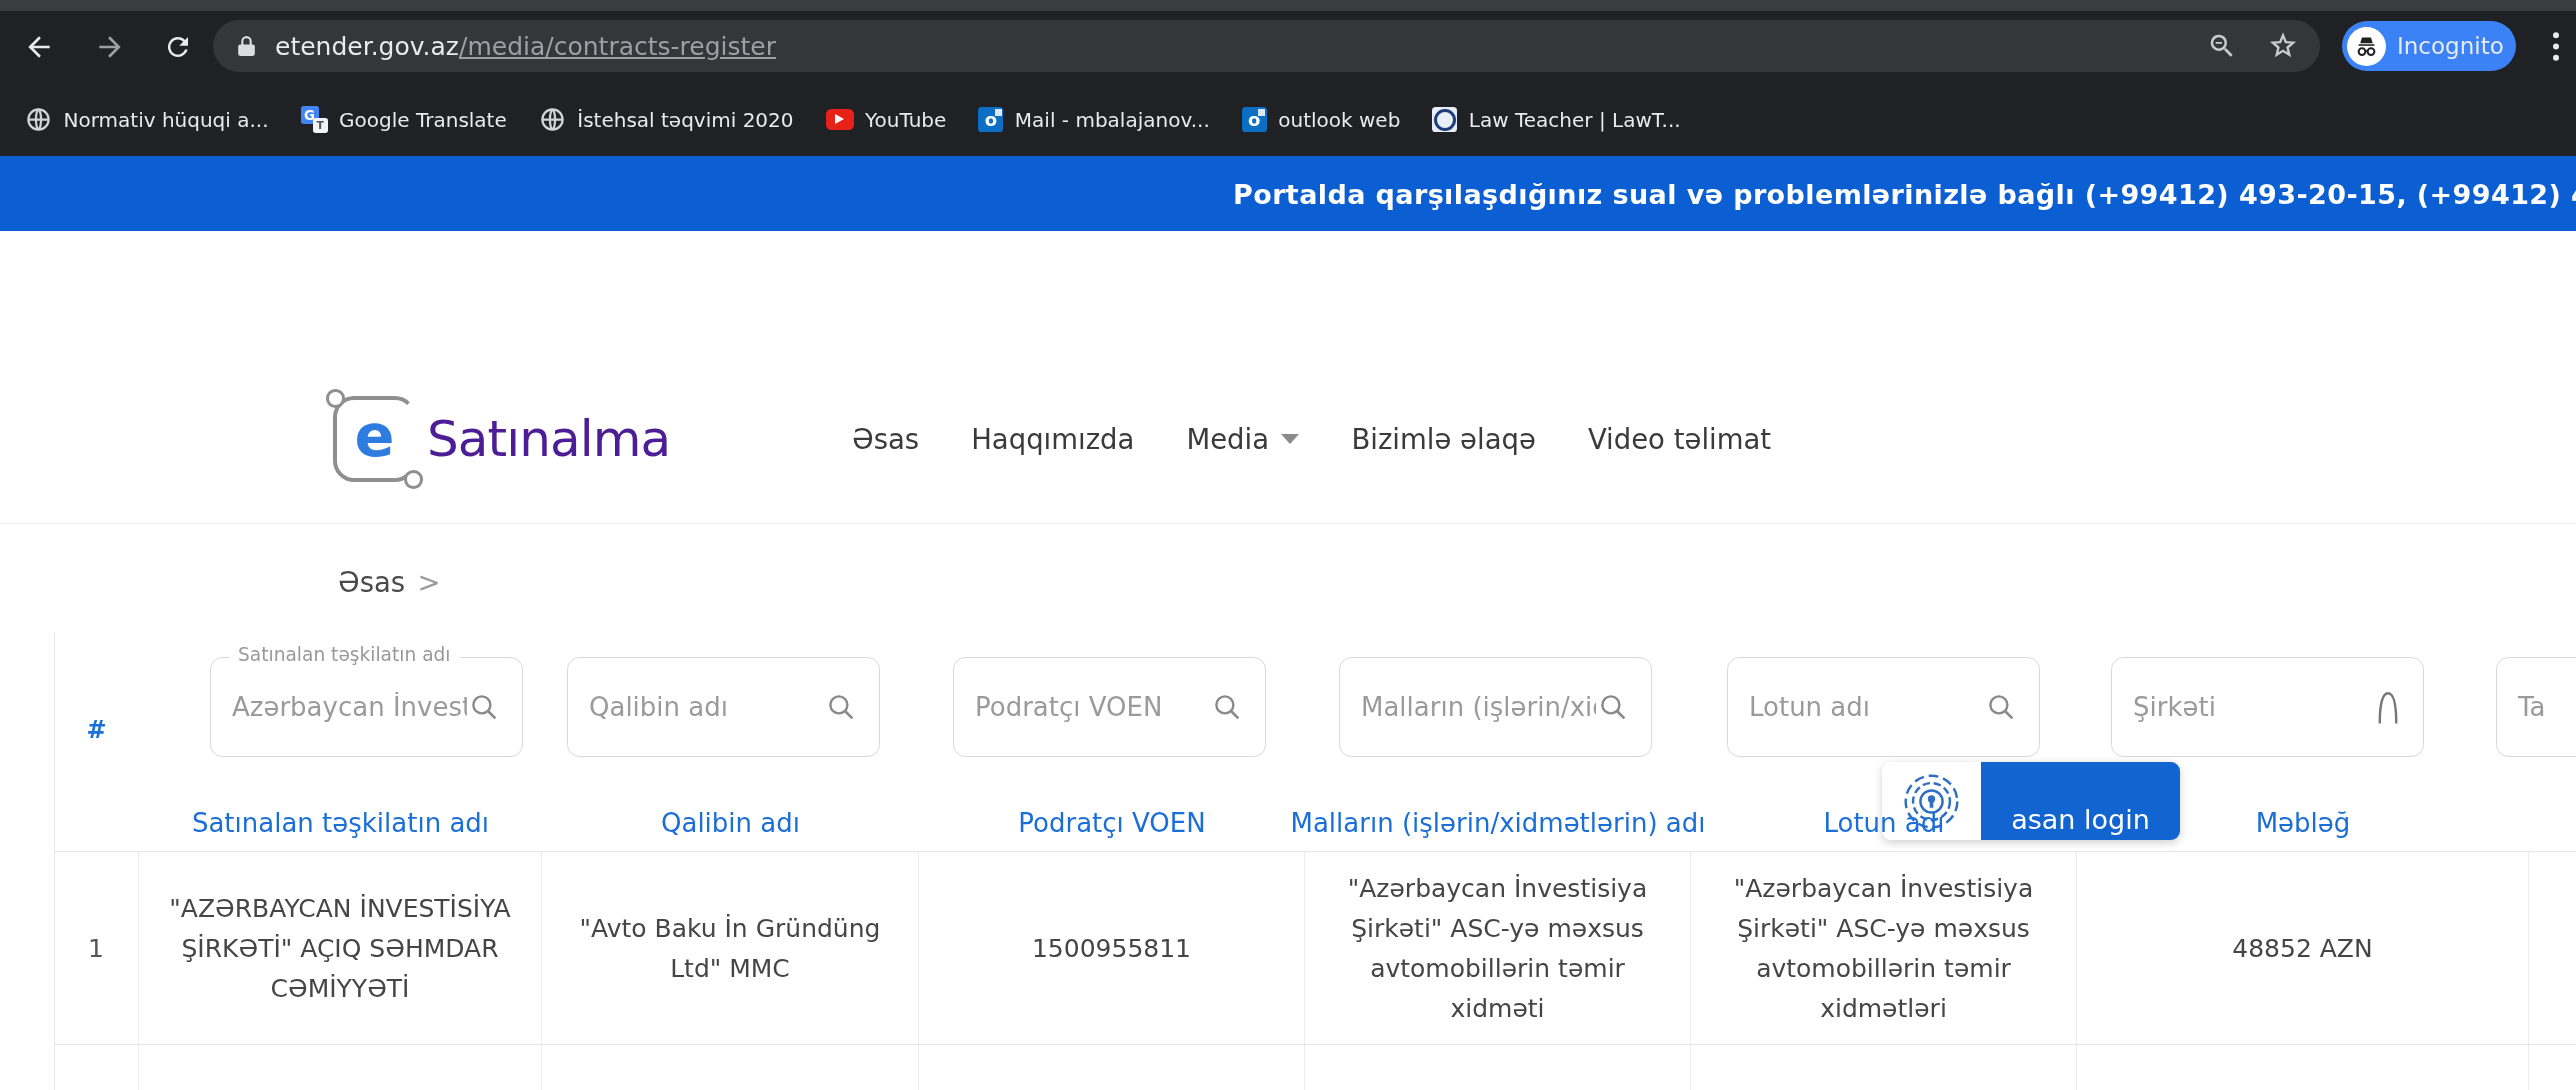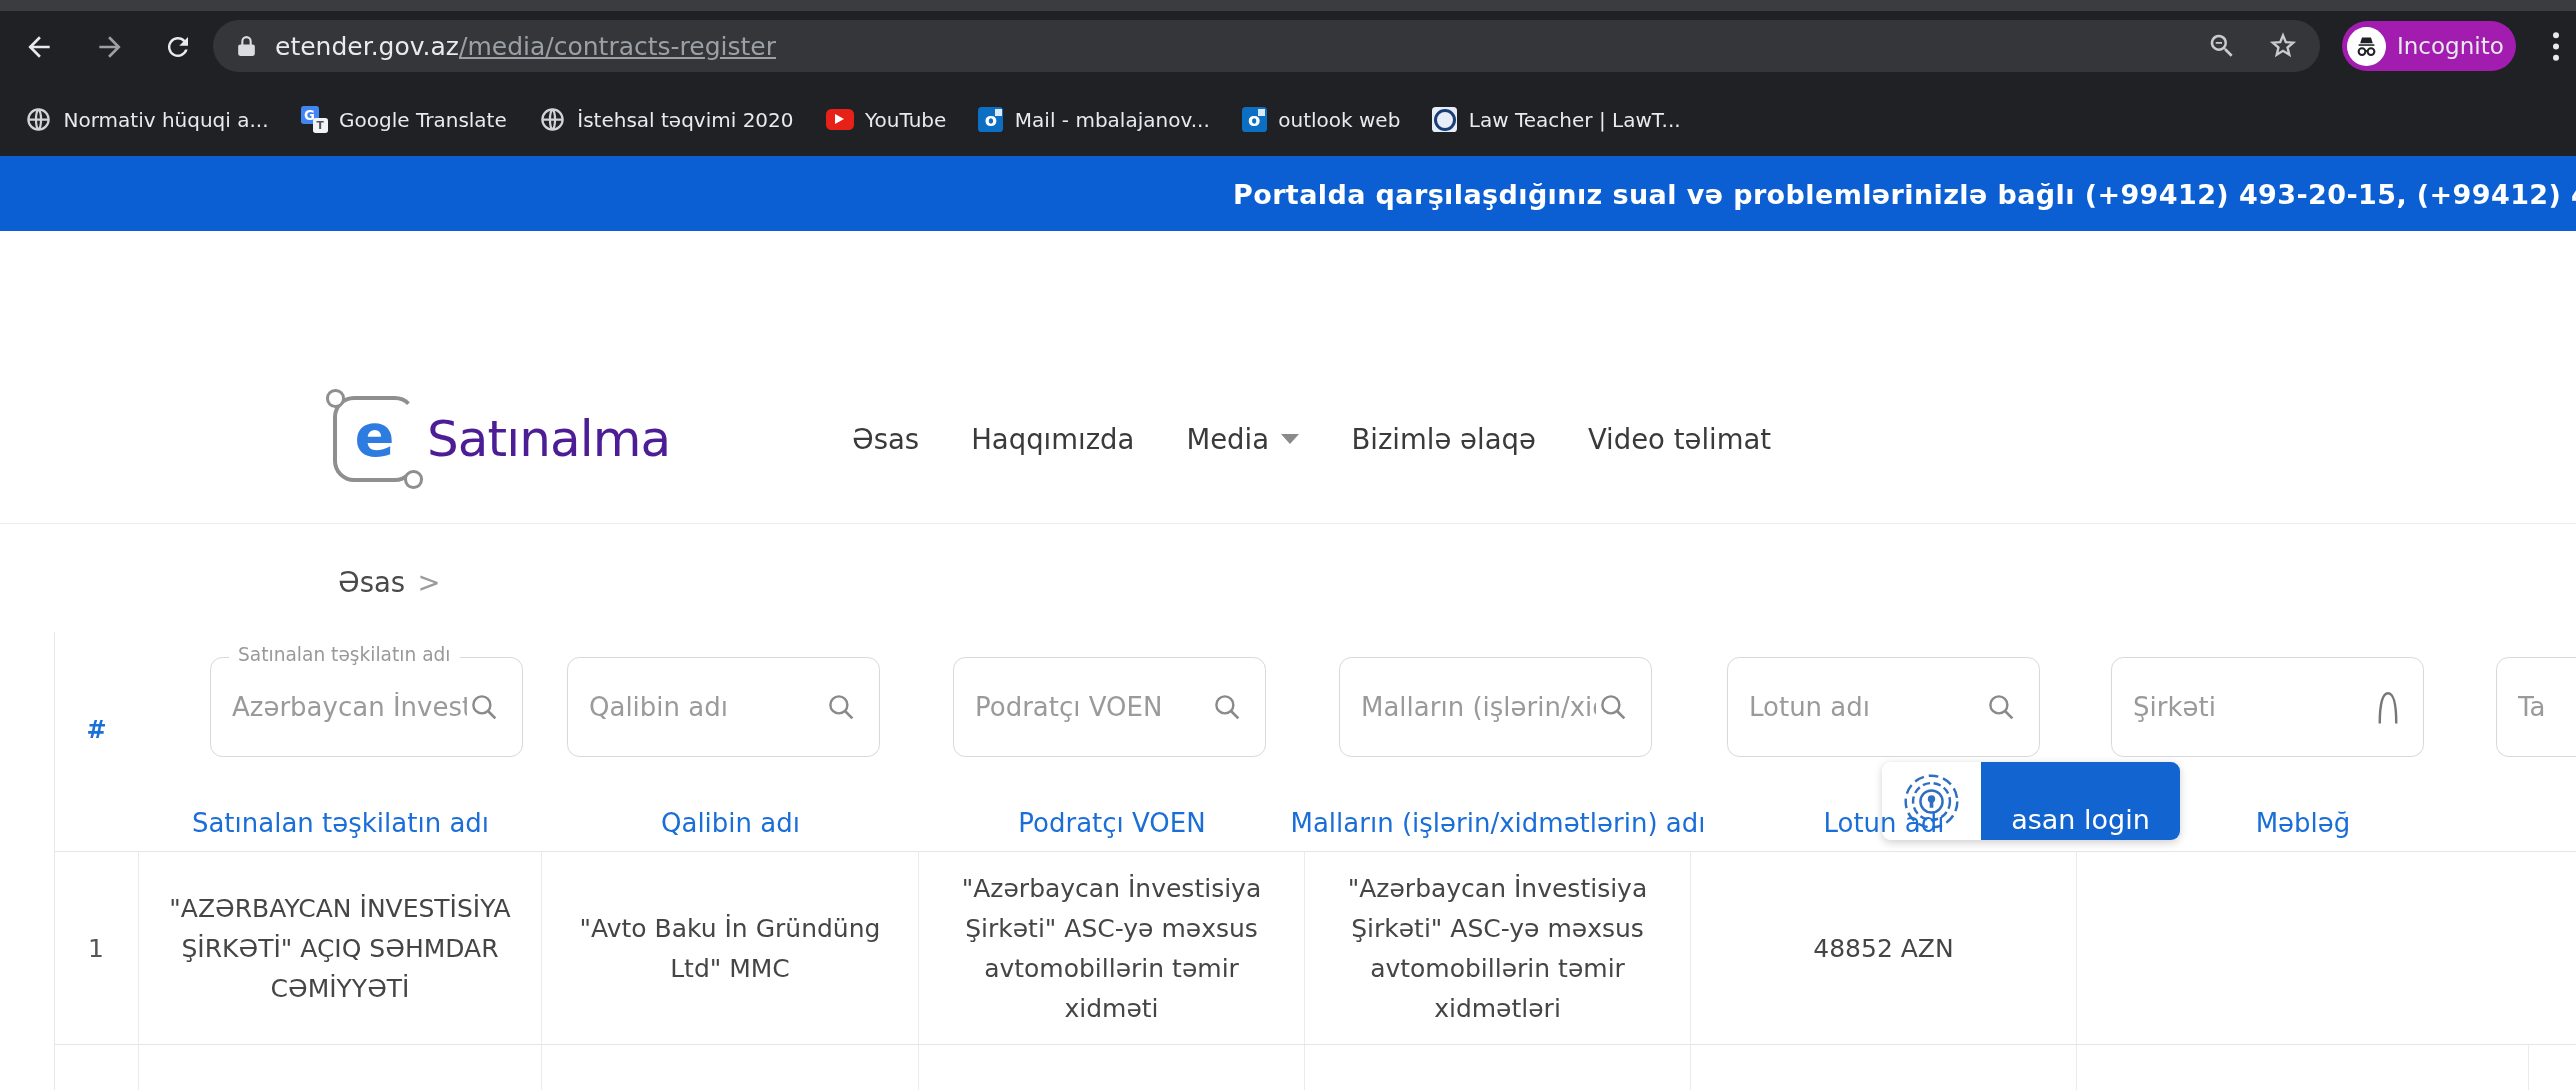--- a/index.html
+++ b/index.html
@@ -9,21 +9,21 @@
   
   .frame-strip{position:absolute;top:0;left:0;width:100%;height:10.7px;background:#3b3c3f;}
   .toolbar{position:absolute;top:10.7px;left:0;width:100%;height:71px;background:#202124;}
   .nav-btn{position:absolute;top:18px;width:36px;height:36px;display:flex;align-items:center;justify-content:center;}
   .omnibox{position:absolute;left:213px;top:9.8px;width:2107px;height:52px;background:#35363a;border-radius:26px;
            display:flex;align-items:center;padding:0 21px;box-sizing:border-box;}
   .url{font-size:25px;margin-left:16px;white-space:nowrap;color:#e8eaed;}
   .url .path{color:#9aa0a6;text-decoration:underline;}
   .omni-spacer{flex:1;}
   .omni-icon{margin-left:30px;display:flex;align-items:center;}
-  .incog-pill{position:absolute;left:2342px;top:10.7px;height:50px;width:174px;background:#a21caf;border-radius:25px;
+  .incog-pill{position:absolute;left:2342px;top:10.7px;height:50px;width:174px;background:#3b82f6;border-radius:25px;
               display:flex;align-items:center;}
   .incog-circle{width:39px;height:39px;border-radius:50%;background:#fff;margin-left:5.3px;
                 display:flex;align-items:center;justify-content:center;}
   .incog-label{color:#e8eaed;font-size:23px;margin-left:10.7px;}
   .menu-dots{position:absolute;left:2541px;top:16px;}
   .bookmarks{position:absolute;top:82px;left:0;width:100%;height:75px;background:#202124;
              display:flex;align-items:center;padding-left:25px;box-sizing:border-box;gap:32px;}
   .bm-item{display:flex;align-items:center;gap:11.5px;white-space:nowrap;}
   .bm-label{color:#e8eaed;font-size:20px;}
   .yt-icon{width:28px;height:20.4px;background:#e62117;border-radius:5.3px;display:flex;align-items:center;justify-content:center;}
@@ -334,20 +334,21 @@
     <div class="head-cell">Məbləğ</div>
     <div></div>
   </div>
 
   <div class="hline" style="top:851px"></div>
 
   <div class="grid-row data-row">
     <div class="data-cell idx">1</div>
     <div class="data-cell">"AZƏRBAYCAN İNVESTİSİYA ŞİRKƏTİ" AÇIQ SƏHMDAR CƏMİYYƏTİ</div>
     <div class="data-cell">"Avto Baku İn Gründüng Ltd" MMC</div>
+    <div class="data-cell">1500955811</div>
     <div class="data-cell">"Azərbaycan İnvestisiya Şirkəti" ASC-yə məxsus avtomobillərin təmir xidməti</div>
     <div class="data-cell">"Azərbaycan İnvestisiya Şirkəti" ASC-yə məxsus avtomobillərin təmir xidmətləri</div>
     <div class="data-cell">48852 AZN</div>
     <div class="data-cell last"></div>
   </div>
 
   <div class="hline" style="top:1044px"></div>
 
   <div class="grid-row stub-row">
     <div class="stub-cell"></div>

